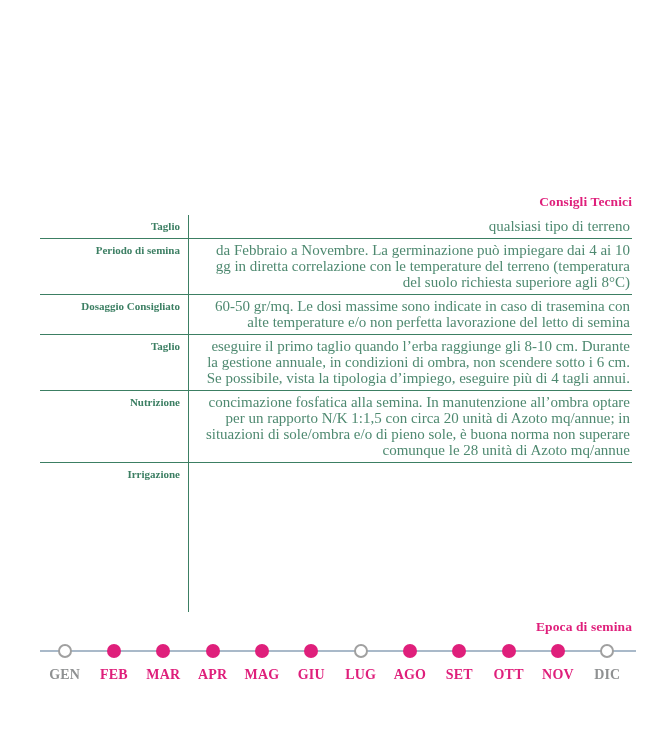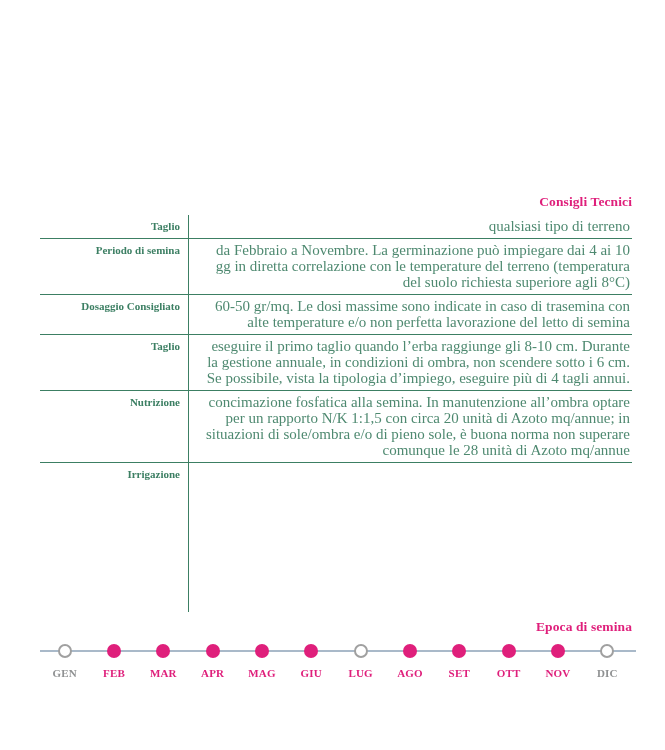--- a/index.html
+++ b/index.html
@@ -83,21 +83,21 @@
   }
   .dot {
     width: 14px;
     height: 14px;
     border-radius: 50%;
     margin-bottom: 9px;
   }
   .dot.filled { background: var(--magenta); }
   .dot.open { background: #ffffff; border: 2px solid var(--open-dot-border); }
   .m-label {
-    font-size: 11px;
+    font-size: 14px;
     font-weight: bold;
     letter-spacing: 0.2px;
   }
   .m-cell.active .m-label { color: var(--magenta); }
   .m-cell.inactive .m-label { color: var(--inactive-gray); }
 </style>
 </head>
 <body>
 
 <div class="page">

